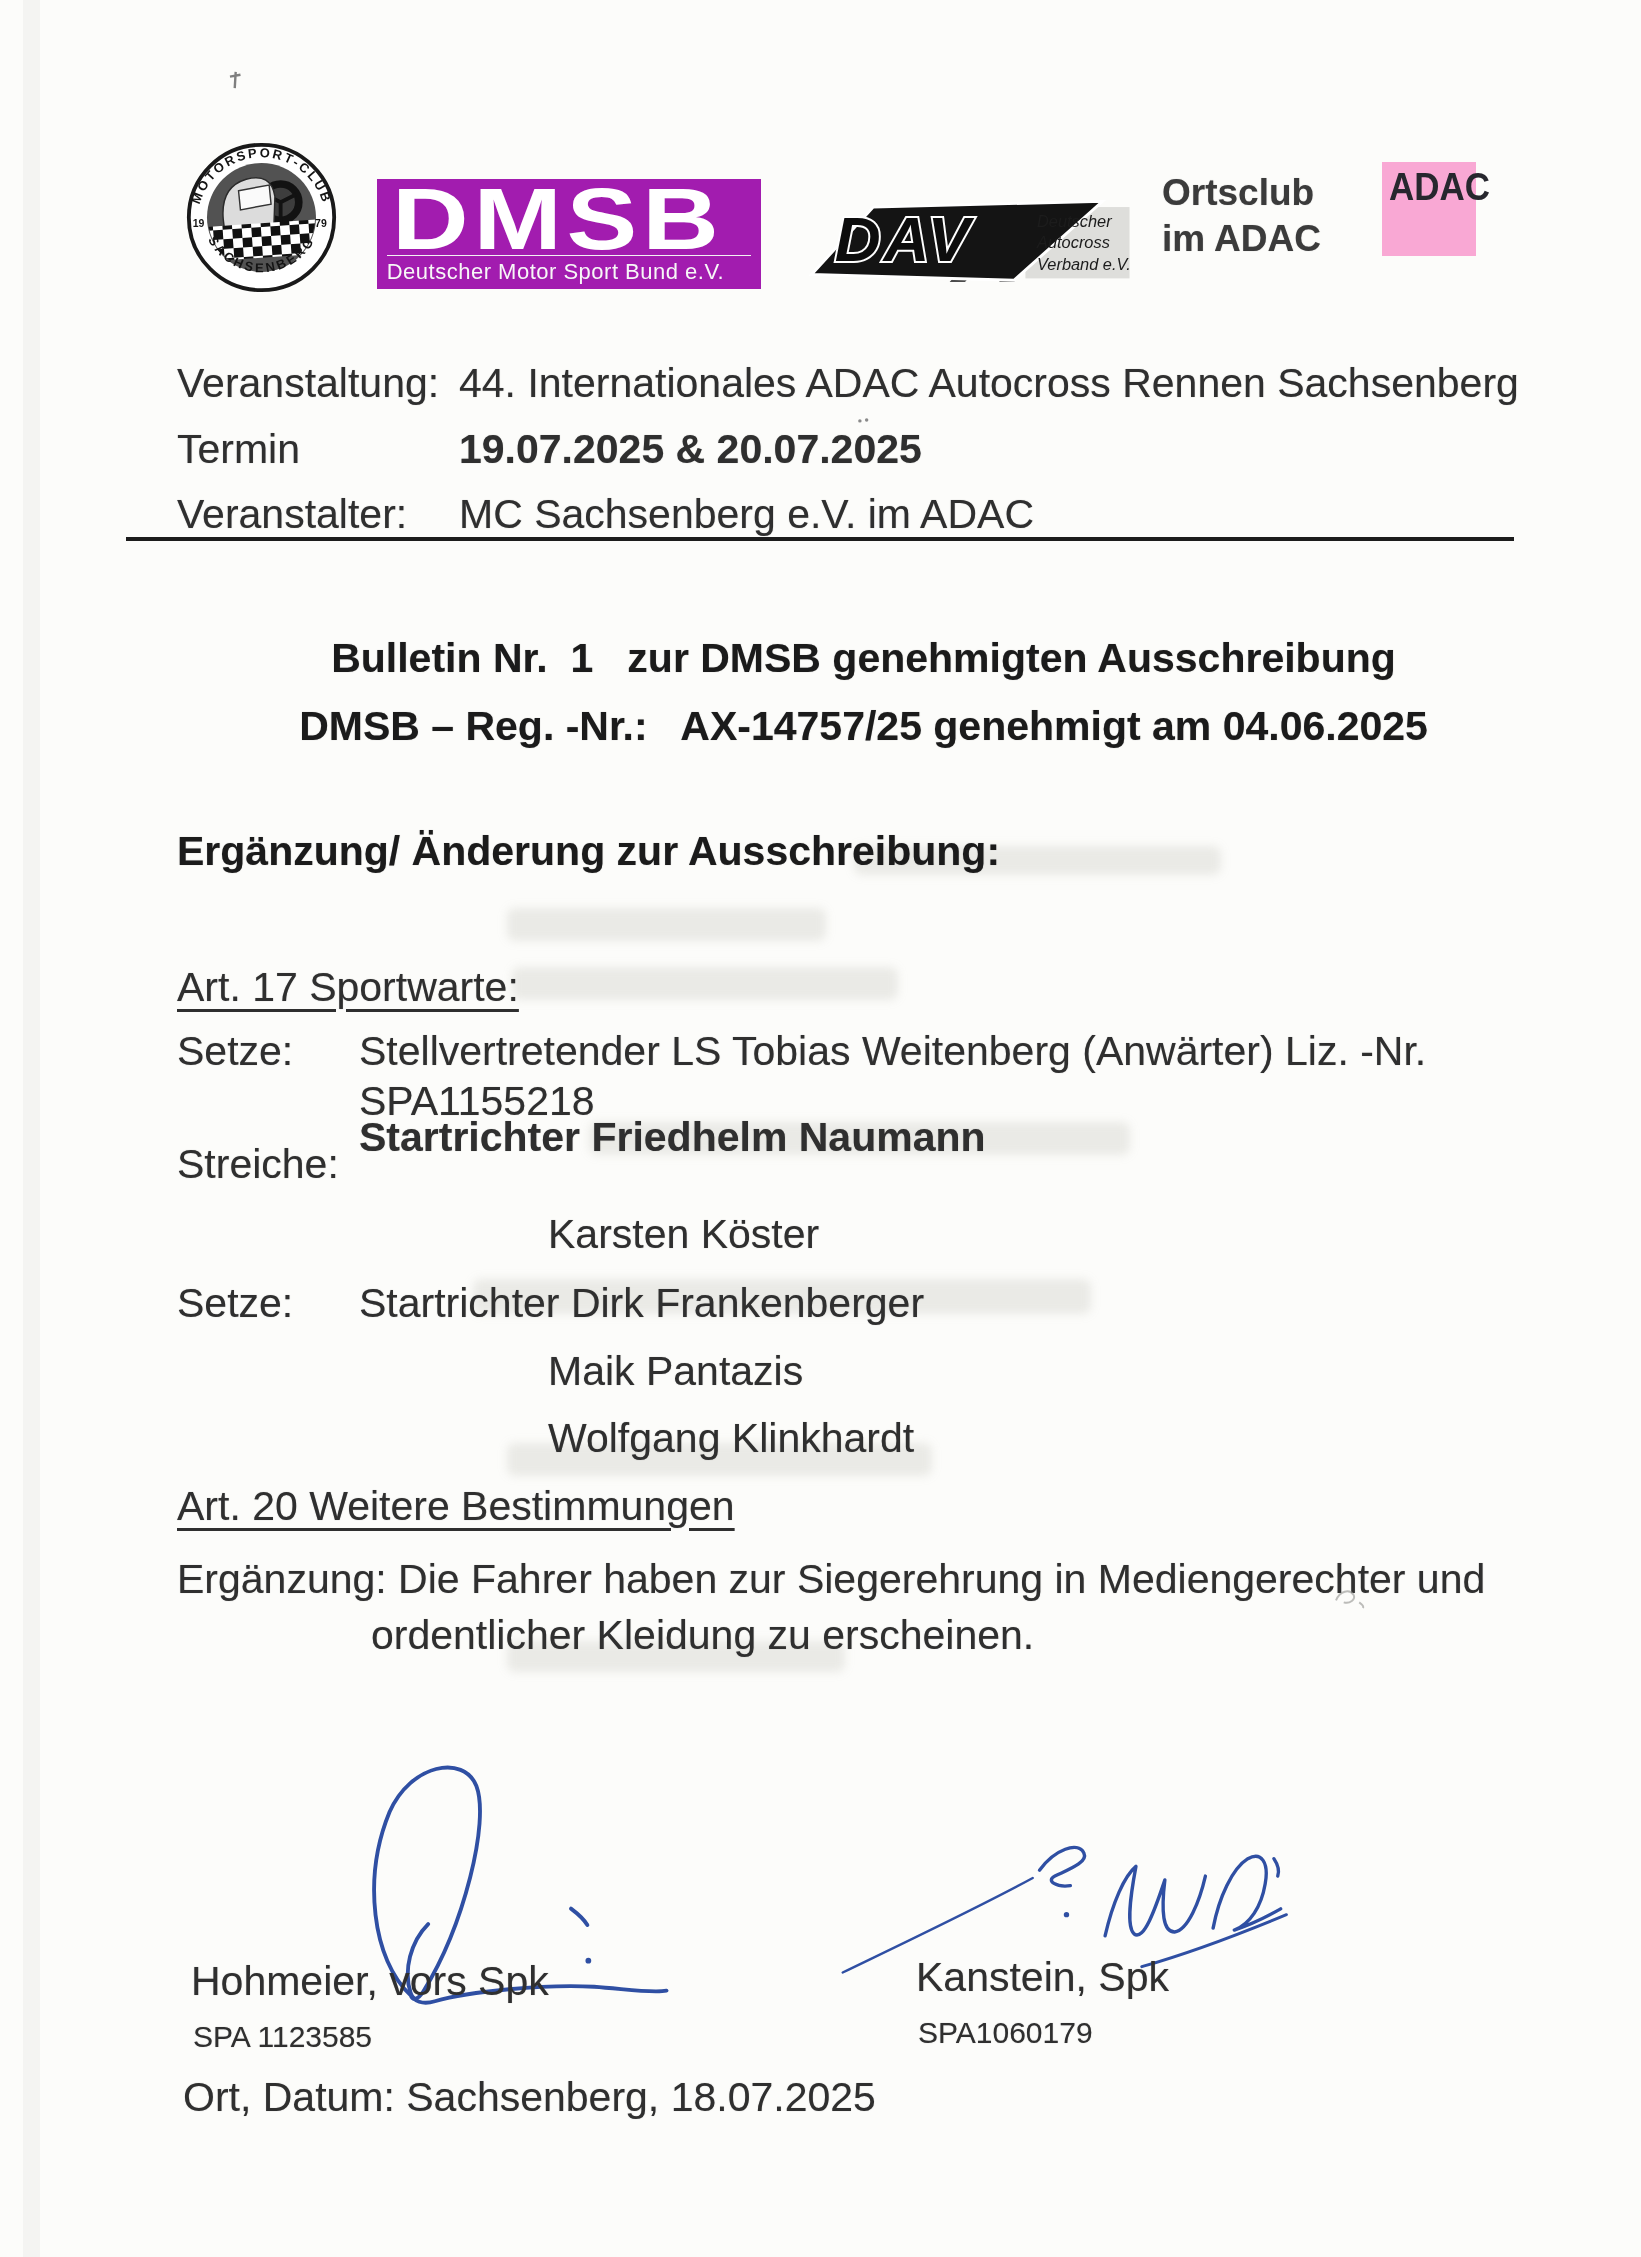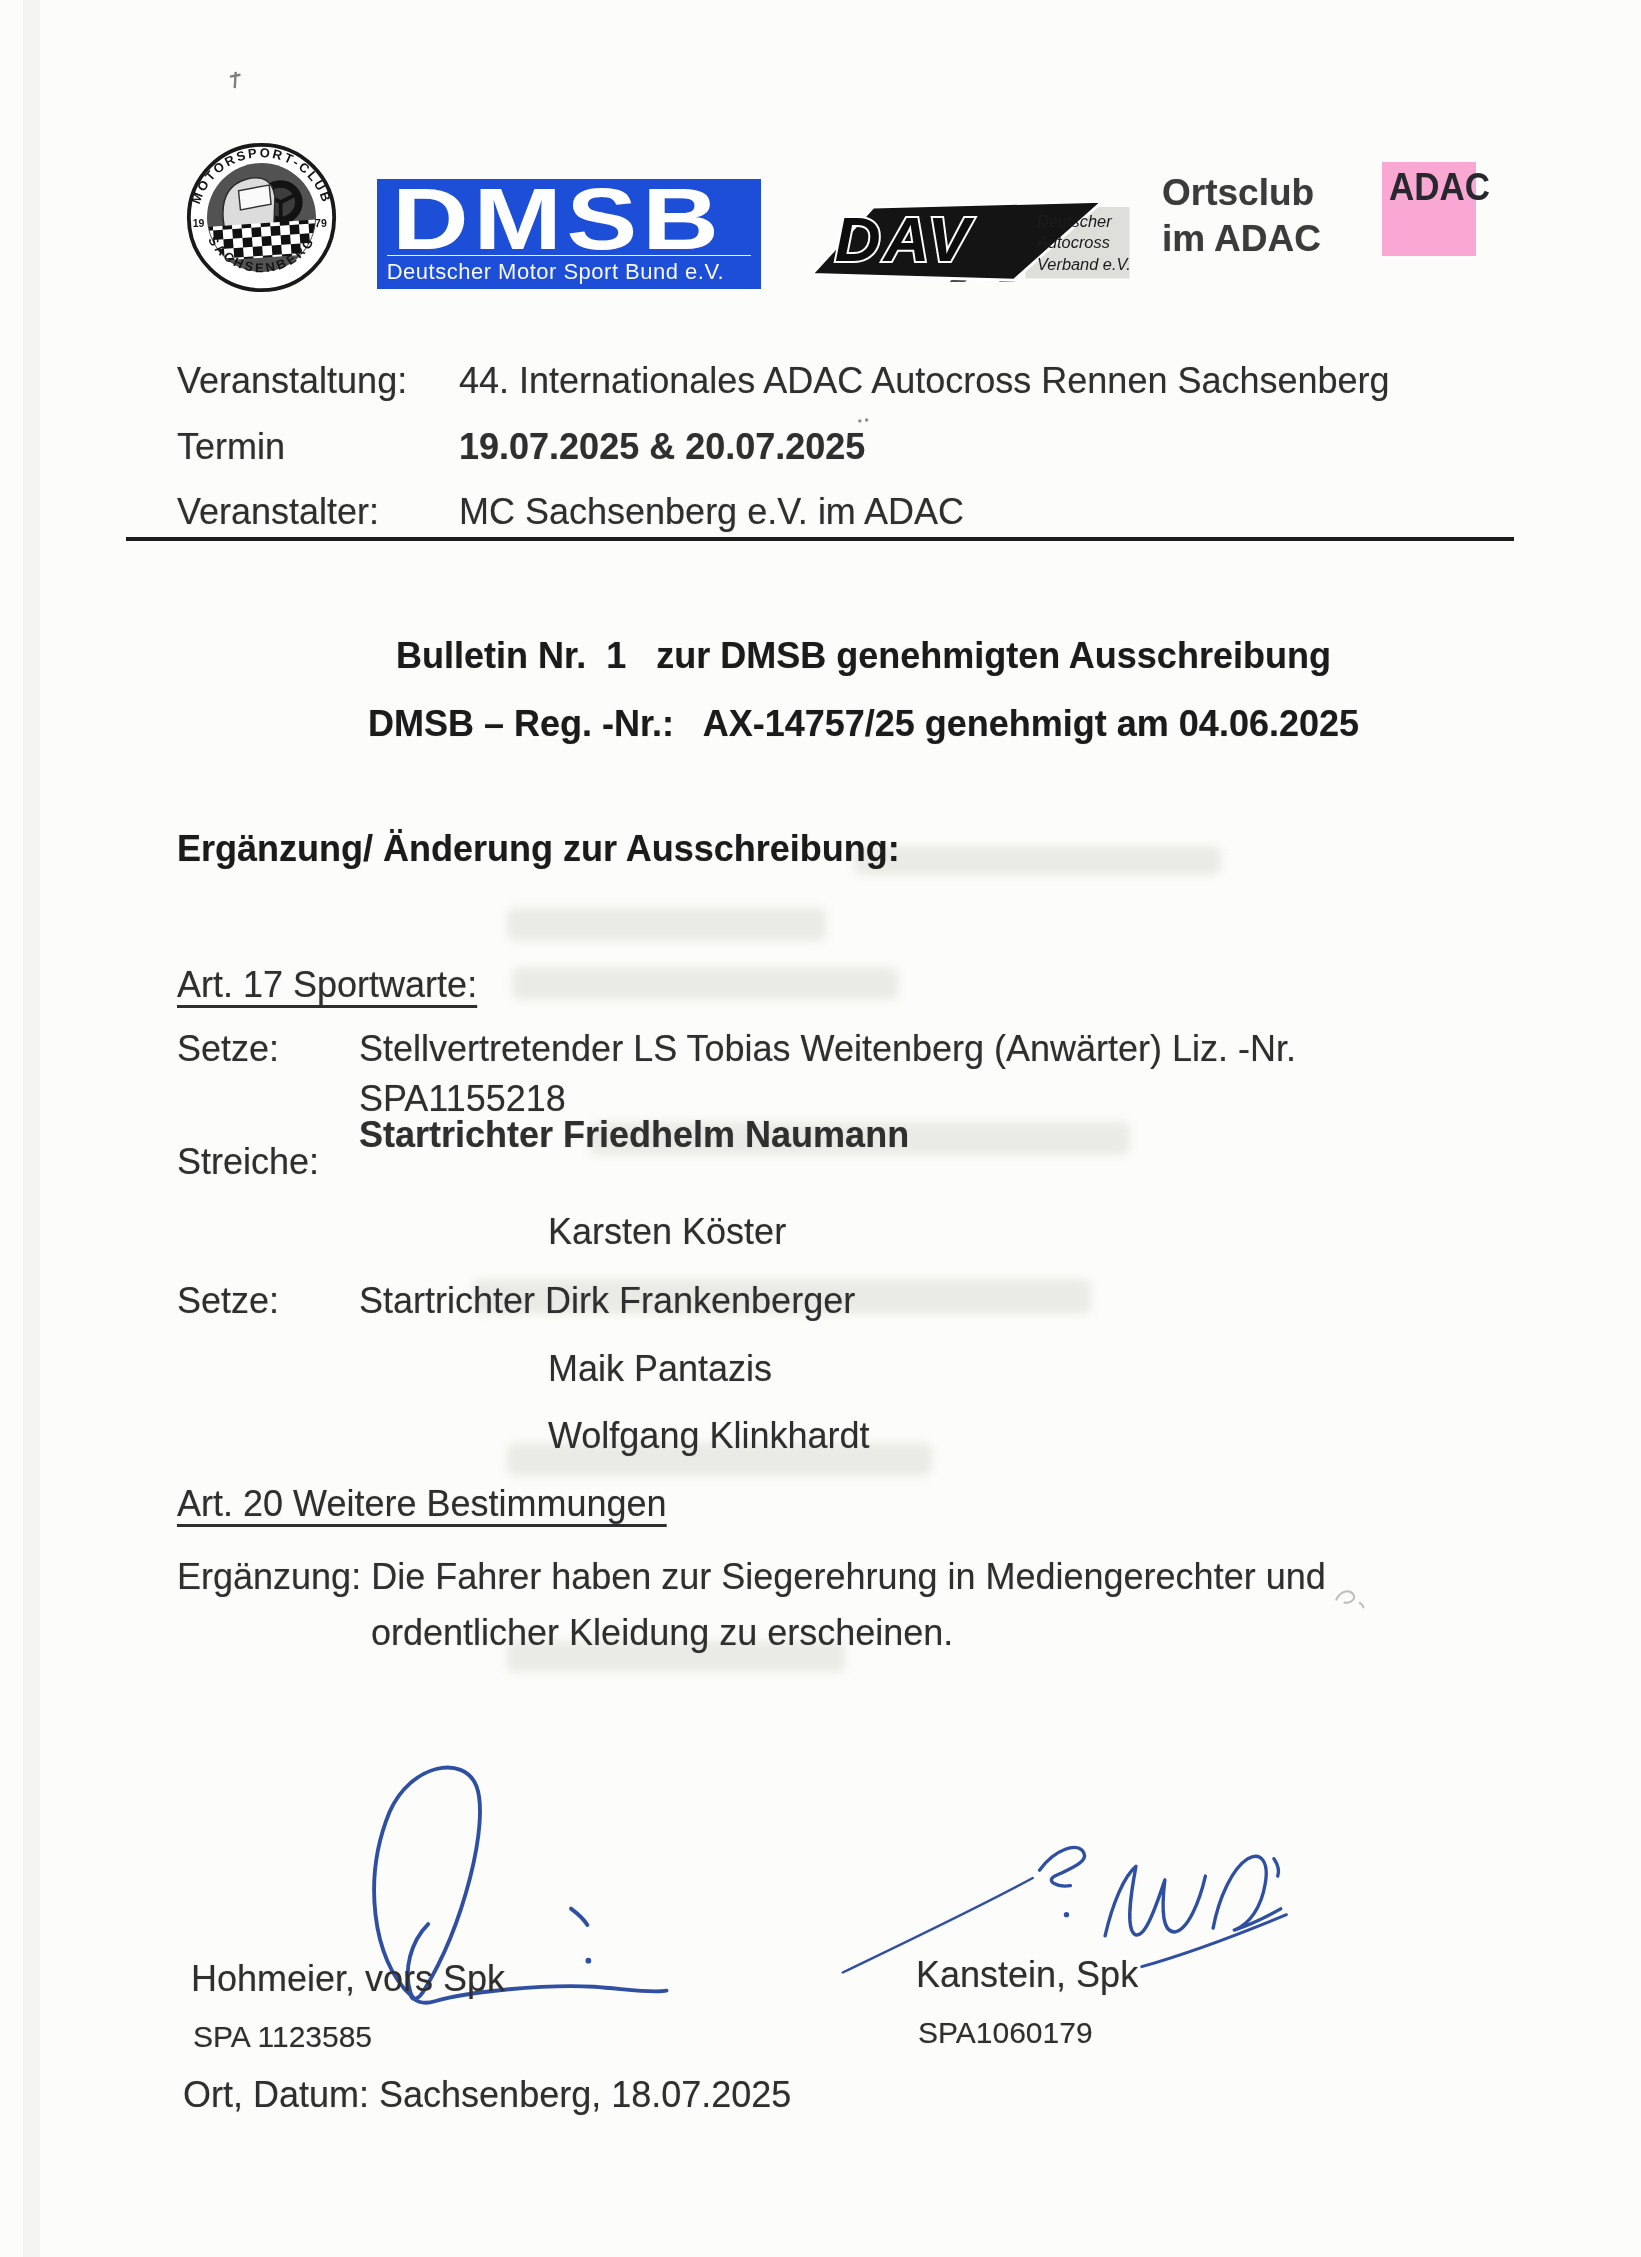--- a/index.html
+++ b/index.html
@@ -2,29 +2,29 @@
 <html><head>
 <meta charset="utf-8">
 <style>
   html,body{margin:0;padding:0;background:#e8e8e6;}
   .page{
     position:relative;width:1641px;height:2257px;margin:0 auto;
     background:#fcfcfa;overflow:hidden;
     font-family:"Liberation Sans", sans-serif;color:#2f2f2f;
   }
   .abs{position:absolute;white-space:pre;}
-  .txt{font-size:36px;line-height:1.15;color:#2f2f2f;text-shadow:0 0 1px rgba(70,70,70,.45);}
+  .txt{font-size:41px;line-height:1.15;color:#2f2f2f;text-shadow:0 0 1px rgba(70,70,70,.45);}
   .bold{font-weight:bold;color:#1b1b1b;}
   .small{font-size:30px;}
   .underl{text-decoration:underline;text-underline-offset:7.7px;text-decoration-thickness:2.9px;}
   .rule{position:absolute;background:#1c1c1c;height:3.9px;}
   .ghost{position:absolute;background:rgba(146,142,128,.16);filter:blur(4.8px);border-radius:7.7px;}
   .edge-shadow{position:absolute;left:23px;top:0;width:17.4px;height:2257px;background:rgba(0,0,0,.03);}
   
-  .dmsb-box{position:absolute;left:377px;top:179px;width:384px;height:110px;background:#1d4ed8;}
+  .dmsb-box{position:absolute;left:377px;top:179px;width:384px;height:110px;background:#a21caf;}
   .dmsb-title{position:absolute;left:15.4px;top:-5.8px;font-weight:bold;font-size:87px;color:#ffffff;
     letter-spacing:3.9px;transform:scaleX(1.22);transform-origin:left center;line-height:1.05;}
   .dmsb-sub{position:absolute;left:9.7px;right:9.7px;bottom:3.9px;border-top:1.9px solid #f2f2f2;
     padding-top:2.9px;font-size:22px;color:#f7f7f7;letter-spacing:0.5px;white-space:pre;}
   .ortsclub{position:absolute;left:1162px;top:170px;font-size:37px;font-weight:bold;color:#3b3b3b;
     line-height:46px;white-space:pre;text-shadow:0 0 1px rgba(70,70,70,.4);}
   .adac-box{position:absolute;left:1382px;top:162px;width:94px;height:94px;background:#f9a8d4;}
   .adac-word{position:absolute;left:6.8px;top:3.9px;font-size:38px;font-weight:bold;color:#27272e;
     transform:scaleX(.92);transform-origin:left center;letter-spacing:0;}
   .sig path{fill:none;stroke:#2f4fa3;stroke-linecap:round;stroke-linejoin:round;}

